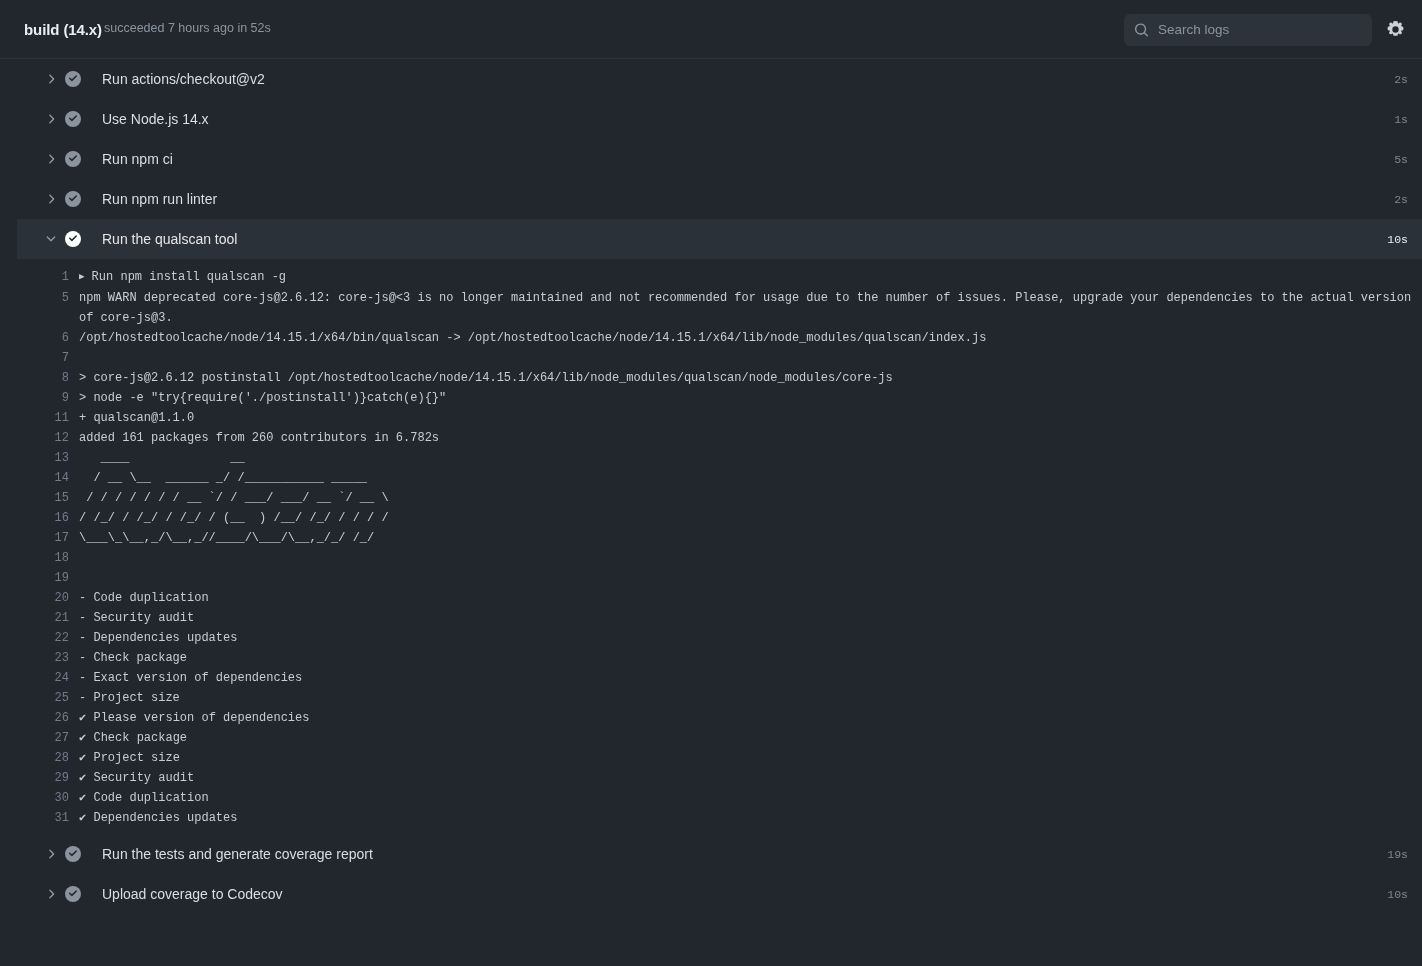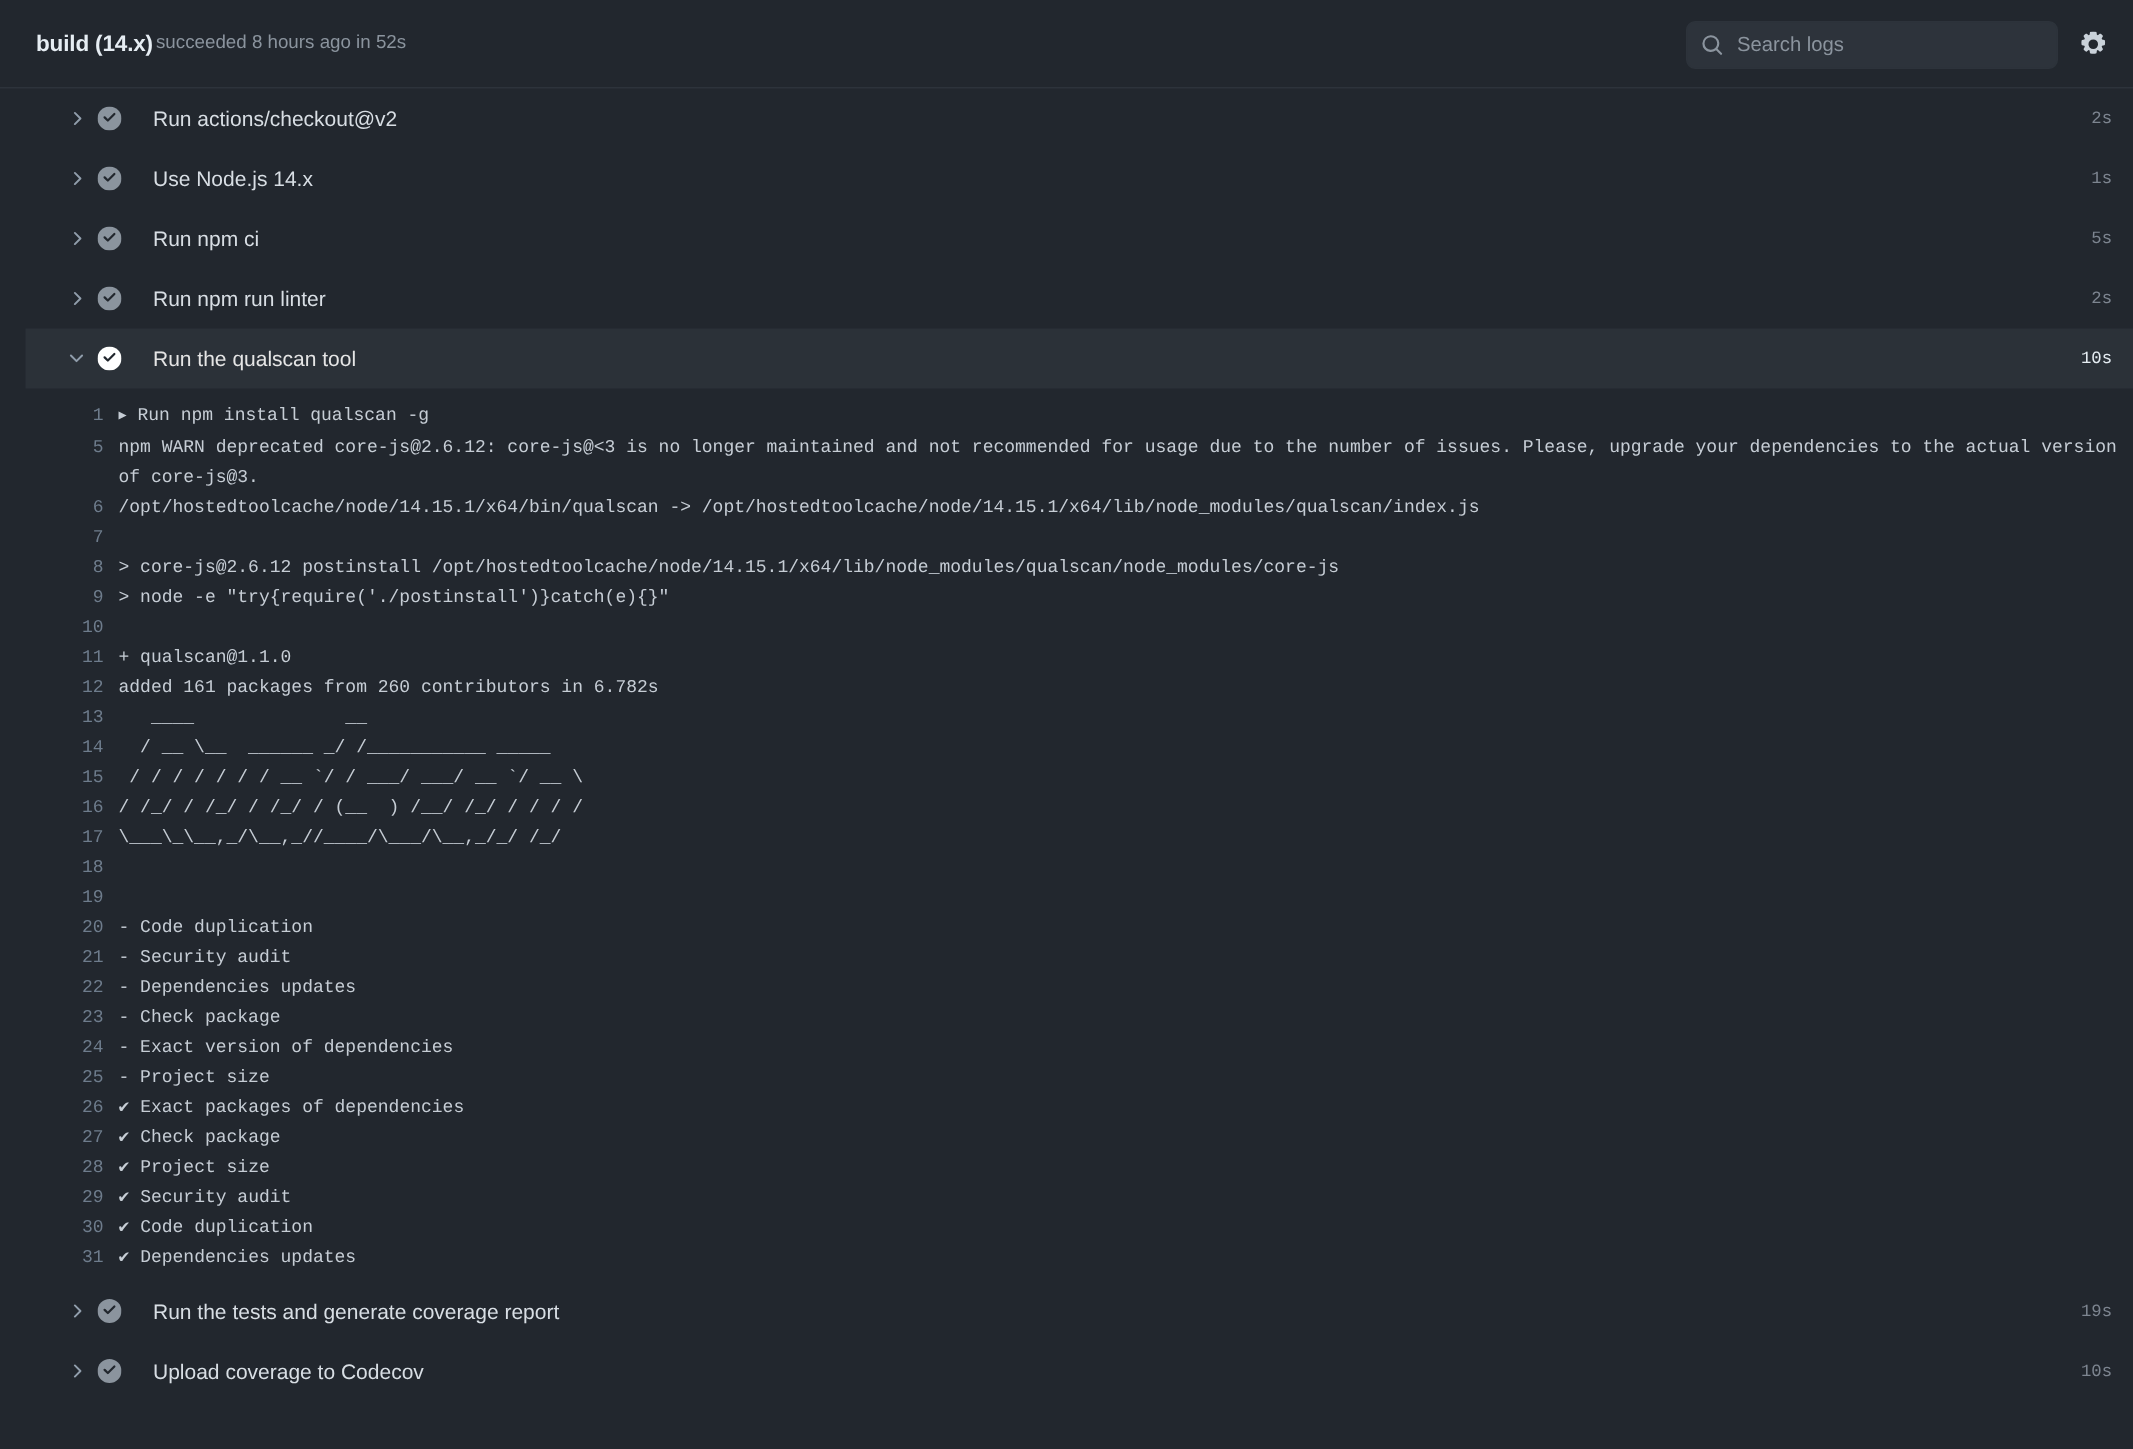--- a/index.html
+++ b/index.html
@@ -167,21 +167,21 @@
     display: inline-block;
     transform: translateY(-1px);
   }
 </style>
 </head>
 <body>
 
 <div class="header">
   <div class="header-titles">
     <div class="job-title">build (14.x)</div>
-    <div class="job-subtitle">succeeded 8 hours ago in 52s</div>
+    <div class="job-subtitle">succeeded 7 hours ago in 52s</div>
   </div>
 
   <div class="header-right">
     <div class="search-wrap">
       <svg class="search-icon" viewBox="0 0 16 16" fill="#8b949e">
         <path d="M10.68 11.74a6 6 0 01-7.922-8.982 6 6 0 018.982 7.922l3.04 3.04a.749.749 0 01-.326 1.275.749.749 0 01-.734-.215zM11.5 7a4.499 4.499 0 10-8.997 0A4.499 4.499 0 0011.5 7z"></path>
       </svg>
       <input class="search-input" type="text" placeholder="Search logs" style="">
     </div>
     <button class="gear-btn">
@@ -291,24 +291,20 @@
       </div>
       <div class="log-line">
         <span class="ln">8</span>
         <span class="lt">&gt; core-js@2.6.12 postinstall /opt/hostedtoolcache/node/14.15.1/x64/lib/node_modules/qualscan/node_modules/core-js</span>
       </div>
       <div class="log-line">
         <span class="ln">9</span>
         <span class="lt">&gt; node -e "try{require('./postinstall')}catch(e){}"</span>
       </div>
       <div class="log-line">
-        <span class="ln">10</span>
-        <span class="lt"></span>
-      </div>
-      <div class="log-line">
         <span class="ln">11</span>
         <span class="lt">+ qualscan@1.1.0</span>
       </div>
       <div class="log-line">
         <span class="ln">12</span>
         <span class="lt">added 161 packages from 260 contributors in 6.782s</span>
       </div>
       <div class="log-line">
         <span class="ln">13</span>
         <span class="lt ascii">   ____              __</span>
@@ -356,21 +352,21 @@
       <div class="log-line">
         <span class="ln">24</span>
         <span class="lt">- Exact version of dependencies</span>
       </div>
       <div class="log-line">
         <span class="ln">25</span>
         <span class="lt">- Project size</span>
       </div>
       <div class="log-line">
         <span class="ln">26</span>
-        <span class="lt">✔ Exact packages of dependencies</span>
+        <span class="lt">✔ Please version of dependencies</span>
       </div>
       <div class="log-line">
         <span class="ln">27</span>
         <span class="lt">✔ Check package</span>
       </div>
       <div class="log-line">
         <span class="ln">28</span>
         <span class="lt">✔ Project size</span>
       </div>
       <div class="log-line">

